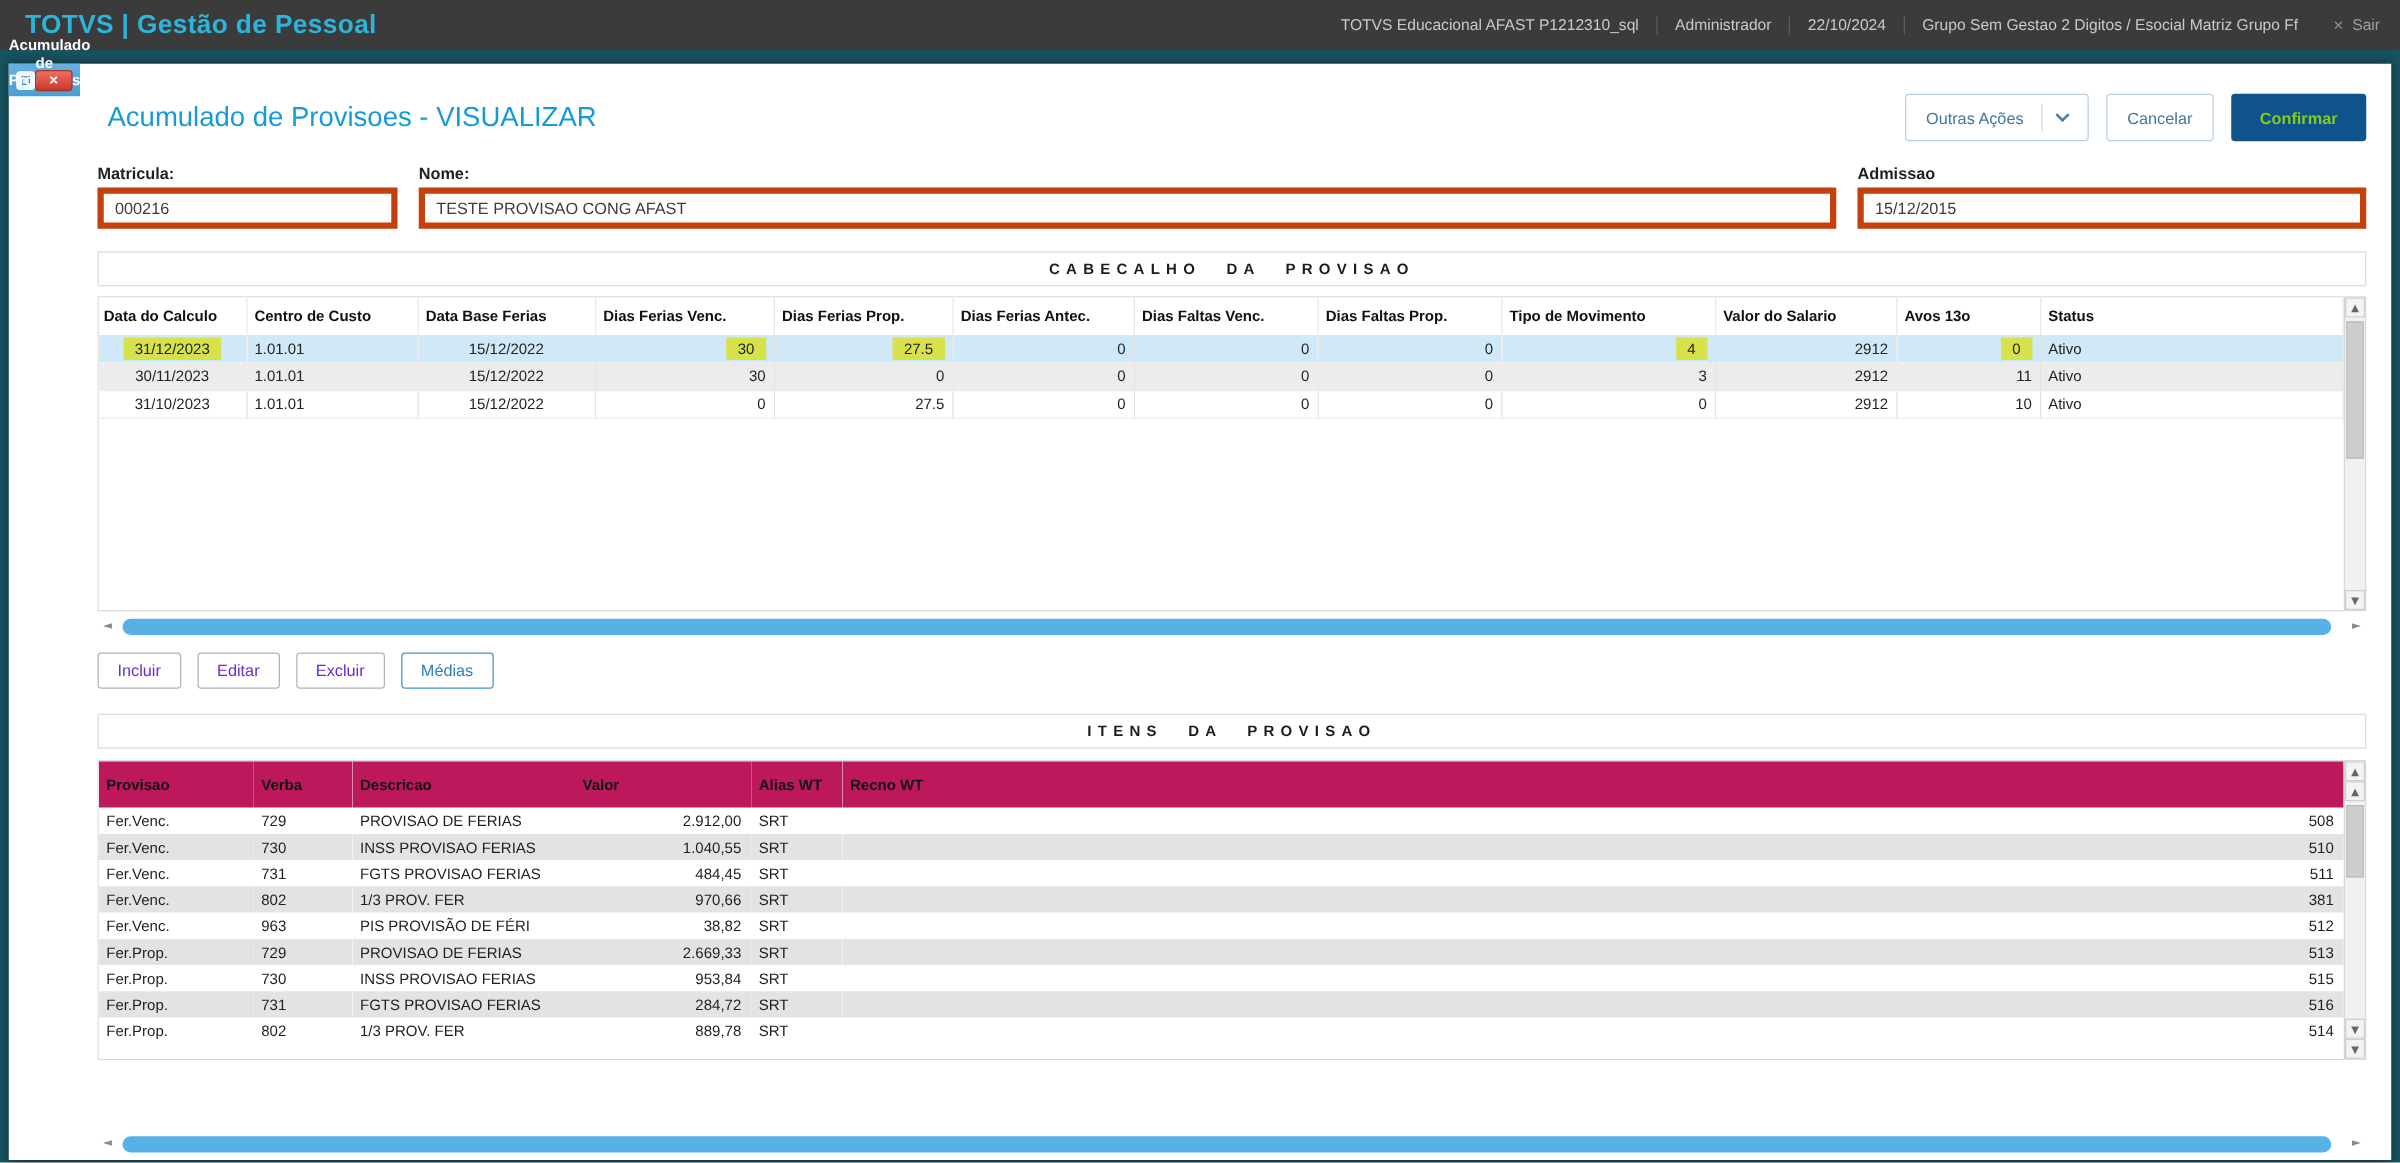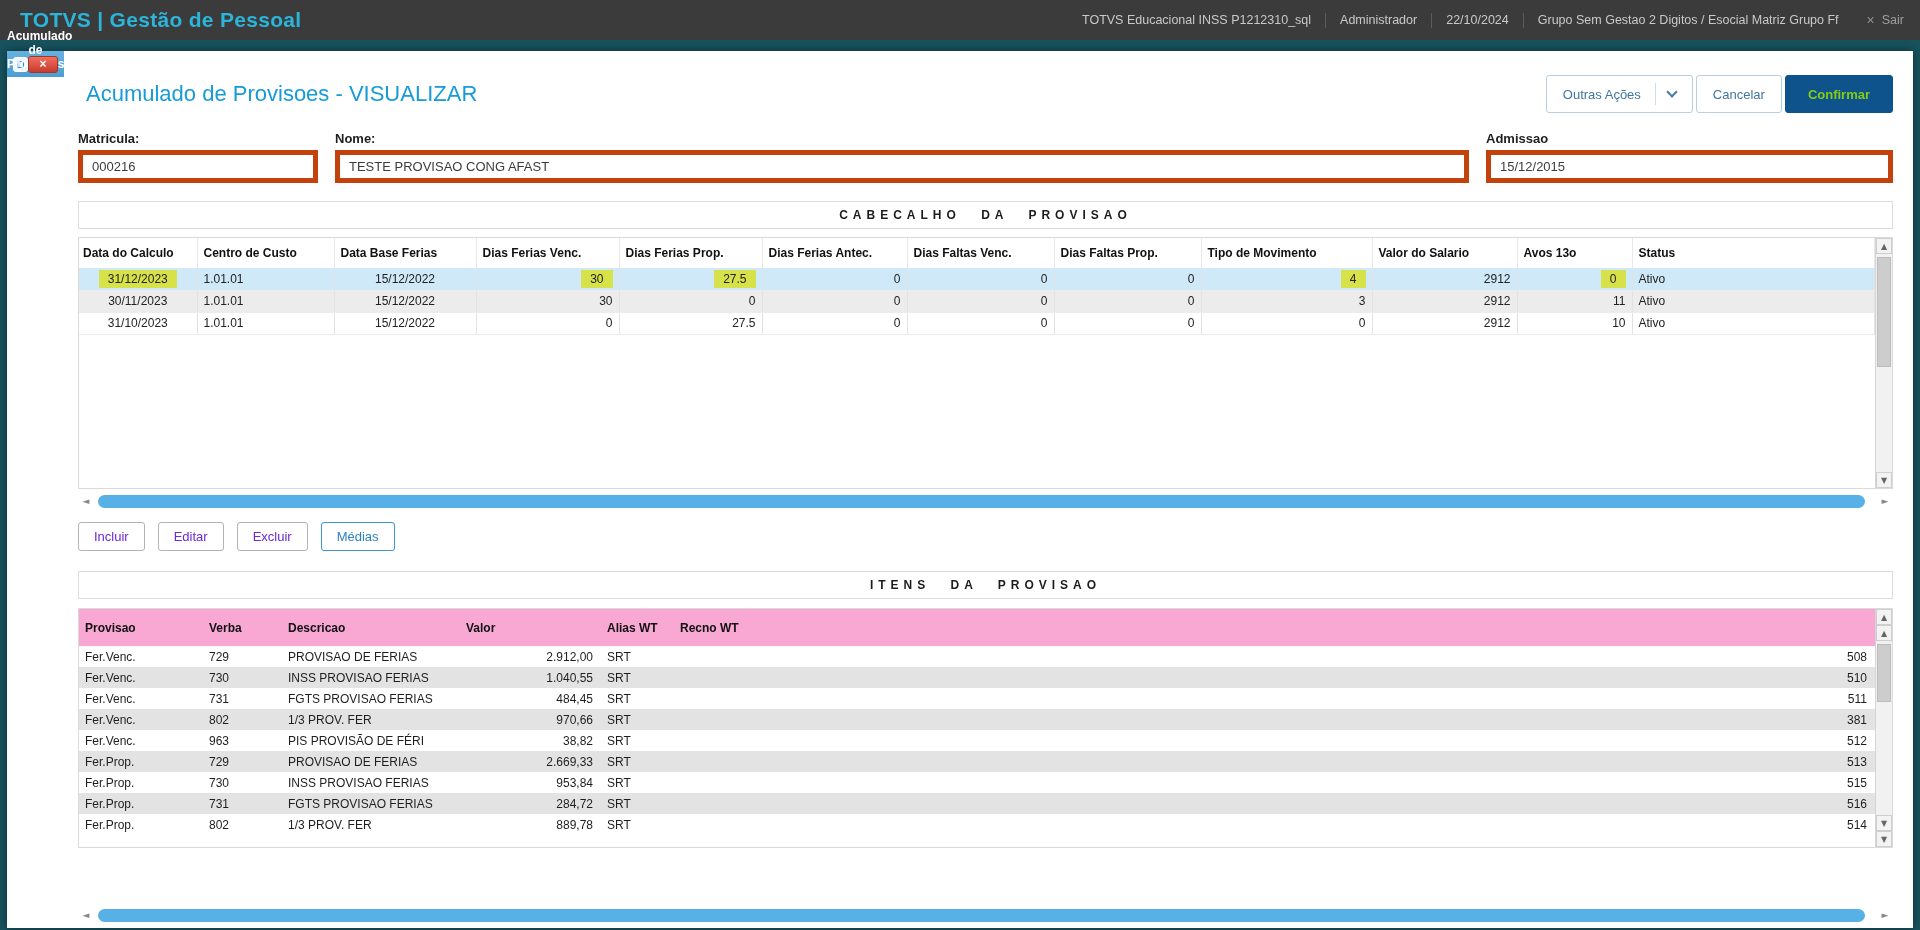--- a/index.html
+++ b/index.html
@@ -20,21 +20,21 @@
   .modal-titlebar{height:26px;background:linear-gradient(#67b0de,#4c9ed2);display:flex;align-items:center;padding:0 6px;position:relative;flex:none}
   .win-icon{width:15px;height:15px;border:1px solid #fff;border-radius:3px;background:rgba(255,255,255,.9);position:relative;flex:none}
   .win-icon::before{content:"";position:absolute;inset:3px;border:1px solid #3e8fc7;background:#cfe7f6}
   .modal-title{position:absolute;left:0;right:0;text-align:center;color:#fff;font-size:12px;font-weight:bold;pointer-events:none}
   .modal-close{margin-left:auto;width:30px;height:17px;border:1px solid #9e362b;border-radius:3px;background:linear-gradient(#ef6f5f,#c93a2c);color:#fff;font-size:12px;font-weight:bold;line-height:14px;cursor:pointer;position:relative;z-index:1;text-align:center}
   .modal-body{flex:1;display:flex;flex-direction:column;padding:0 20px 0 14px;overflow:hidden}
 
   
   .page-head{margin-top:24px;display:flex;align-items:center;flex:none}
   .page-head h1{color:#169bd7;font-size:22px;font-weight:500;padding-left:8px}
-  .actions{margin-left:auto;display:flex;gap:3px}
+  .actions{margin-left:auto;display:flex;gap:14px}
   .btn{height:38px;border-radius:3px;font-size:13px;font-family:inherit;cursor:pointer;display:flex;align-items:center;justify-content:center}
   .btn.outline{background:#fff;border:1px solid #b8d0e2;color:#41769f;padding:0 16px}
   .btn-divider{width:1px;height:22px;background:#ccdded;margin:0 12px 0 14px}
   .chevron-down{width:8px;height:8px;border-right:2px solid #4a7da8;border-bottom:2px solid #4a7da8;transform:rotate(45deg);margin-top:-4px}
   .btn.primary{background:#0f538d;border:1px solid #0f538d;color:#84cc16;padding:14px 22px;font-weight:bold}
 
   
   .form-row{margin-top:18px;display:flex;gap:17px;flex:none}
   .field label{display:block;font-size:13px;font-weight:bold;color:#1f1f1f;margin-bottom:4px}
   .input{height:33px;border:5px solid #c2410c;background:#fff;display:flex;align-items:center;padding:0 9px;font-size:13px;font-weight:normal;color:#3c3c3c}
@@ -52,21 +52,21 @@
   .grid-area{flex:1;overflow:hidden;background:#fff}
   table{border-collapse:collapse;table-layout:fixed;width:100%}
   .hgrid th{font-size:12px;font-weight:bold;color:#111;text-align:left;padding:8px 6px;border-right:1px solid #e8e8e8;white-space:nowrap;overflow:hidden}
   .hgrid th:first-child{padding-left:4px}
   .hgrid td{font-size:12px;color:#222;padding:0 6px;height:22px;border-right:1px solid #e2e2e2;border-bottom:1px solid #ececec;white-space:nowrap;overflow:hidden}
   .hgrid tbody tr:nth-child(even) td{background:#ececec}
   .hgrid tbody tr.selected td{background:#cfe9f8}
   .a-l{text-align:left}.a-c{text-align:center}.a-r{text-align:right}
   .hl{background:#d7e14a;padding:2px 9px;display:inline-block}
 
-  .igrid th{background:#f9a8d4;font-size:12px;font-weight:bold;color:#111;text-align:left;padding:5px 6px;height:37px;white-space:nowrap;overflow:hidden}
+  .igrid th{background:#be185d;font-size:12px;font-weight:bold;color:#111;text-align:left;padding:5px 6px;height:37px;white-space:nowrap;overflow:hidden}
   .igrid td{font-size:12px;color:#1e1e1e;padding:0 6px;height:21px;white-space:nowrap;overflow:hidden}
   .igrid tbody tr:nth-child(even){background:#e3e3e3}
   .igrid td.a-r{padding-right:8px}
 
   
   .vscroll{width:17px;border-left:1px solid #d5d5d5;background:#f1f1f1;display:flex;flex-direction:column;flex:none}
   .sbtn{height:16px;display:flex;align-items:center;justify-content:center;font-size:8px;color:#666;background:#f3f3f3;border:1px solid #cfcfcf;cursor:pointer;flex:none;font-family:"DejaVu Sans",sans-serif}
   .strack{flex:1;position:relative;margin:1px}
   .sthumb{position:absolute;top:2px;left:0;right:0;background:#cdcdcd;border:1px solid #bdbdbd}
   .sthumb.tall{height:110px}
@@ -81,21 +81,21 @@
   .btn-row{margin-top:14px;display:flex;gap:13px;flex:none}
   .gbtn{height:29px;padding:0 15px;background:#fff;border:1px solid #b3b3b3;border-radius:3px;font-size:13px;color:#6d28d9;cursor:pointer;font-family:inherit}
   .gbtn.accent{border-color:#3f94d6;color:#2e80c4}
 </style>
 </head>
 <body>
 
 <header class="topbar">
   <div class="brand">TOTVS | Gestão de Pessoal</div>
   <div class="topbar-right">
-    <span>TOTVS Educacional INSS P1212310_sql</span>
+    <span>TOTVS Educacional AFAST P1212310_sql</span>
     <span class="tb-sep"></span>
     <span>Administrador</span>
     <span class="tb-sep"></span>
     <span>22/10/2024</span>
     <span class="tb-sep"></span>
     <span>Grupo Sem Gestao 2 Digitos / Esocial Matriz Grupo Ff</span>
     <span class="logout">
       <span class="x-glyph">×</span>
       <span>Sair</span>
     </span>

